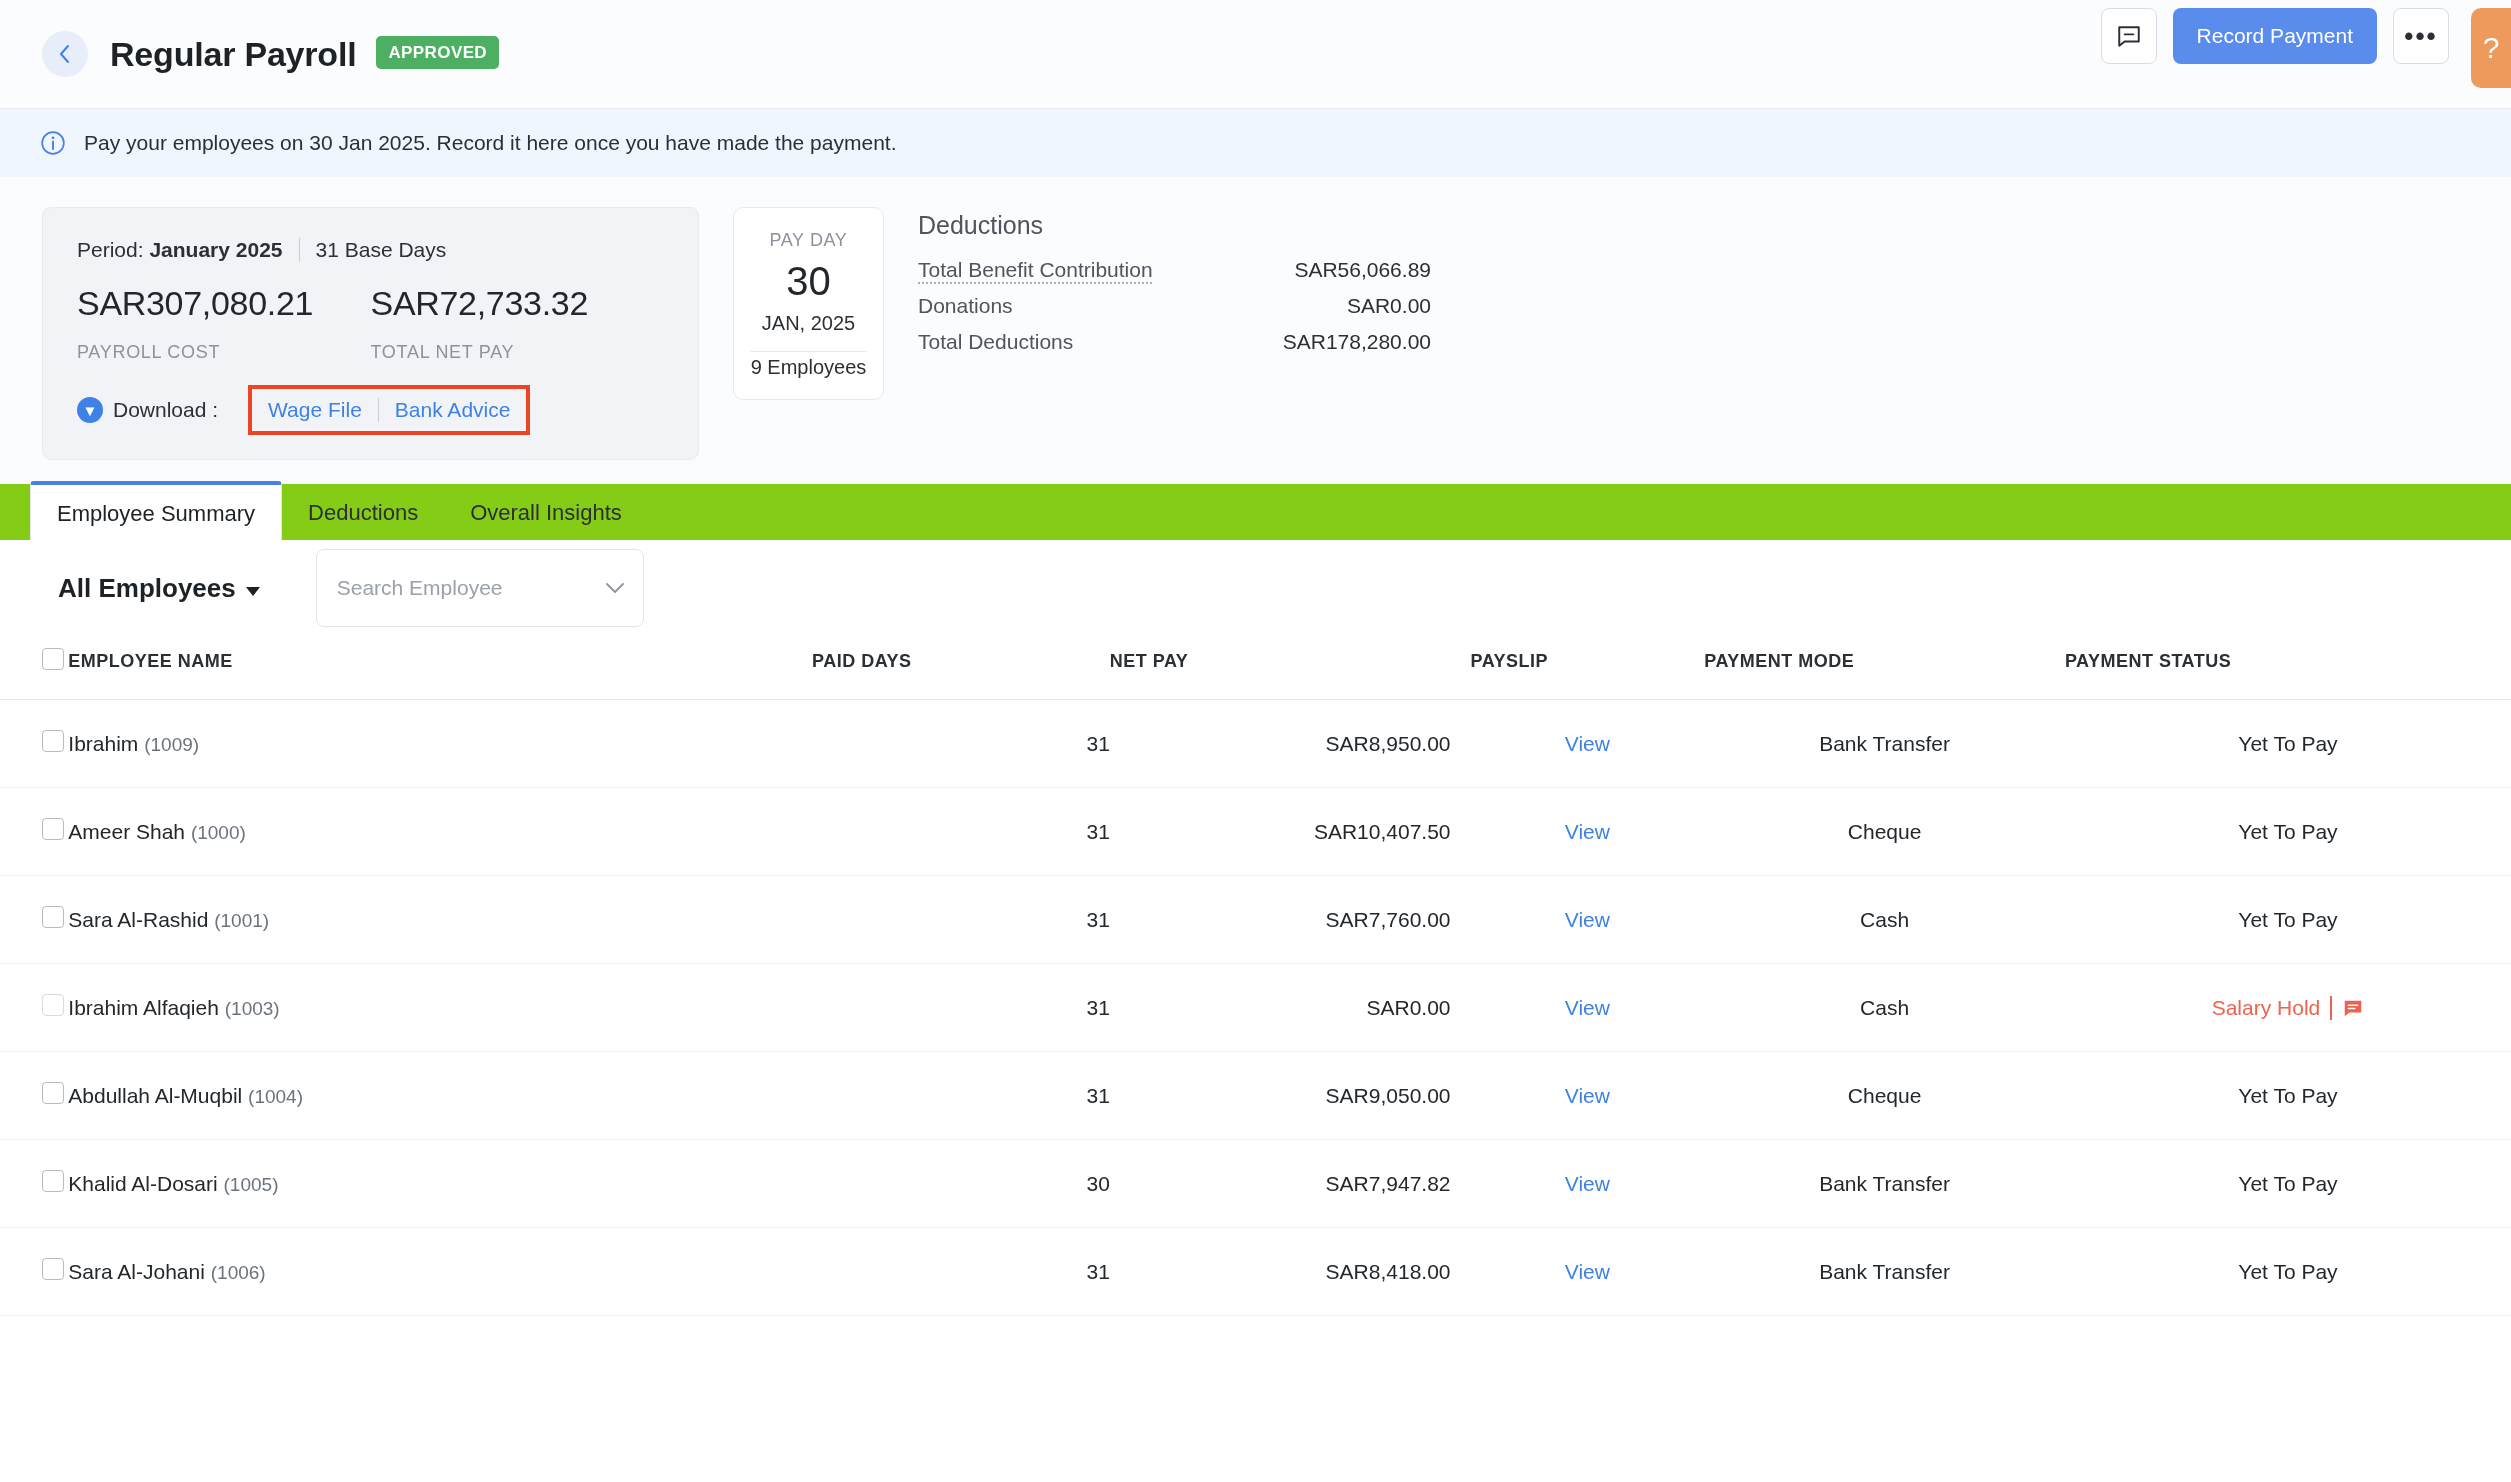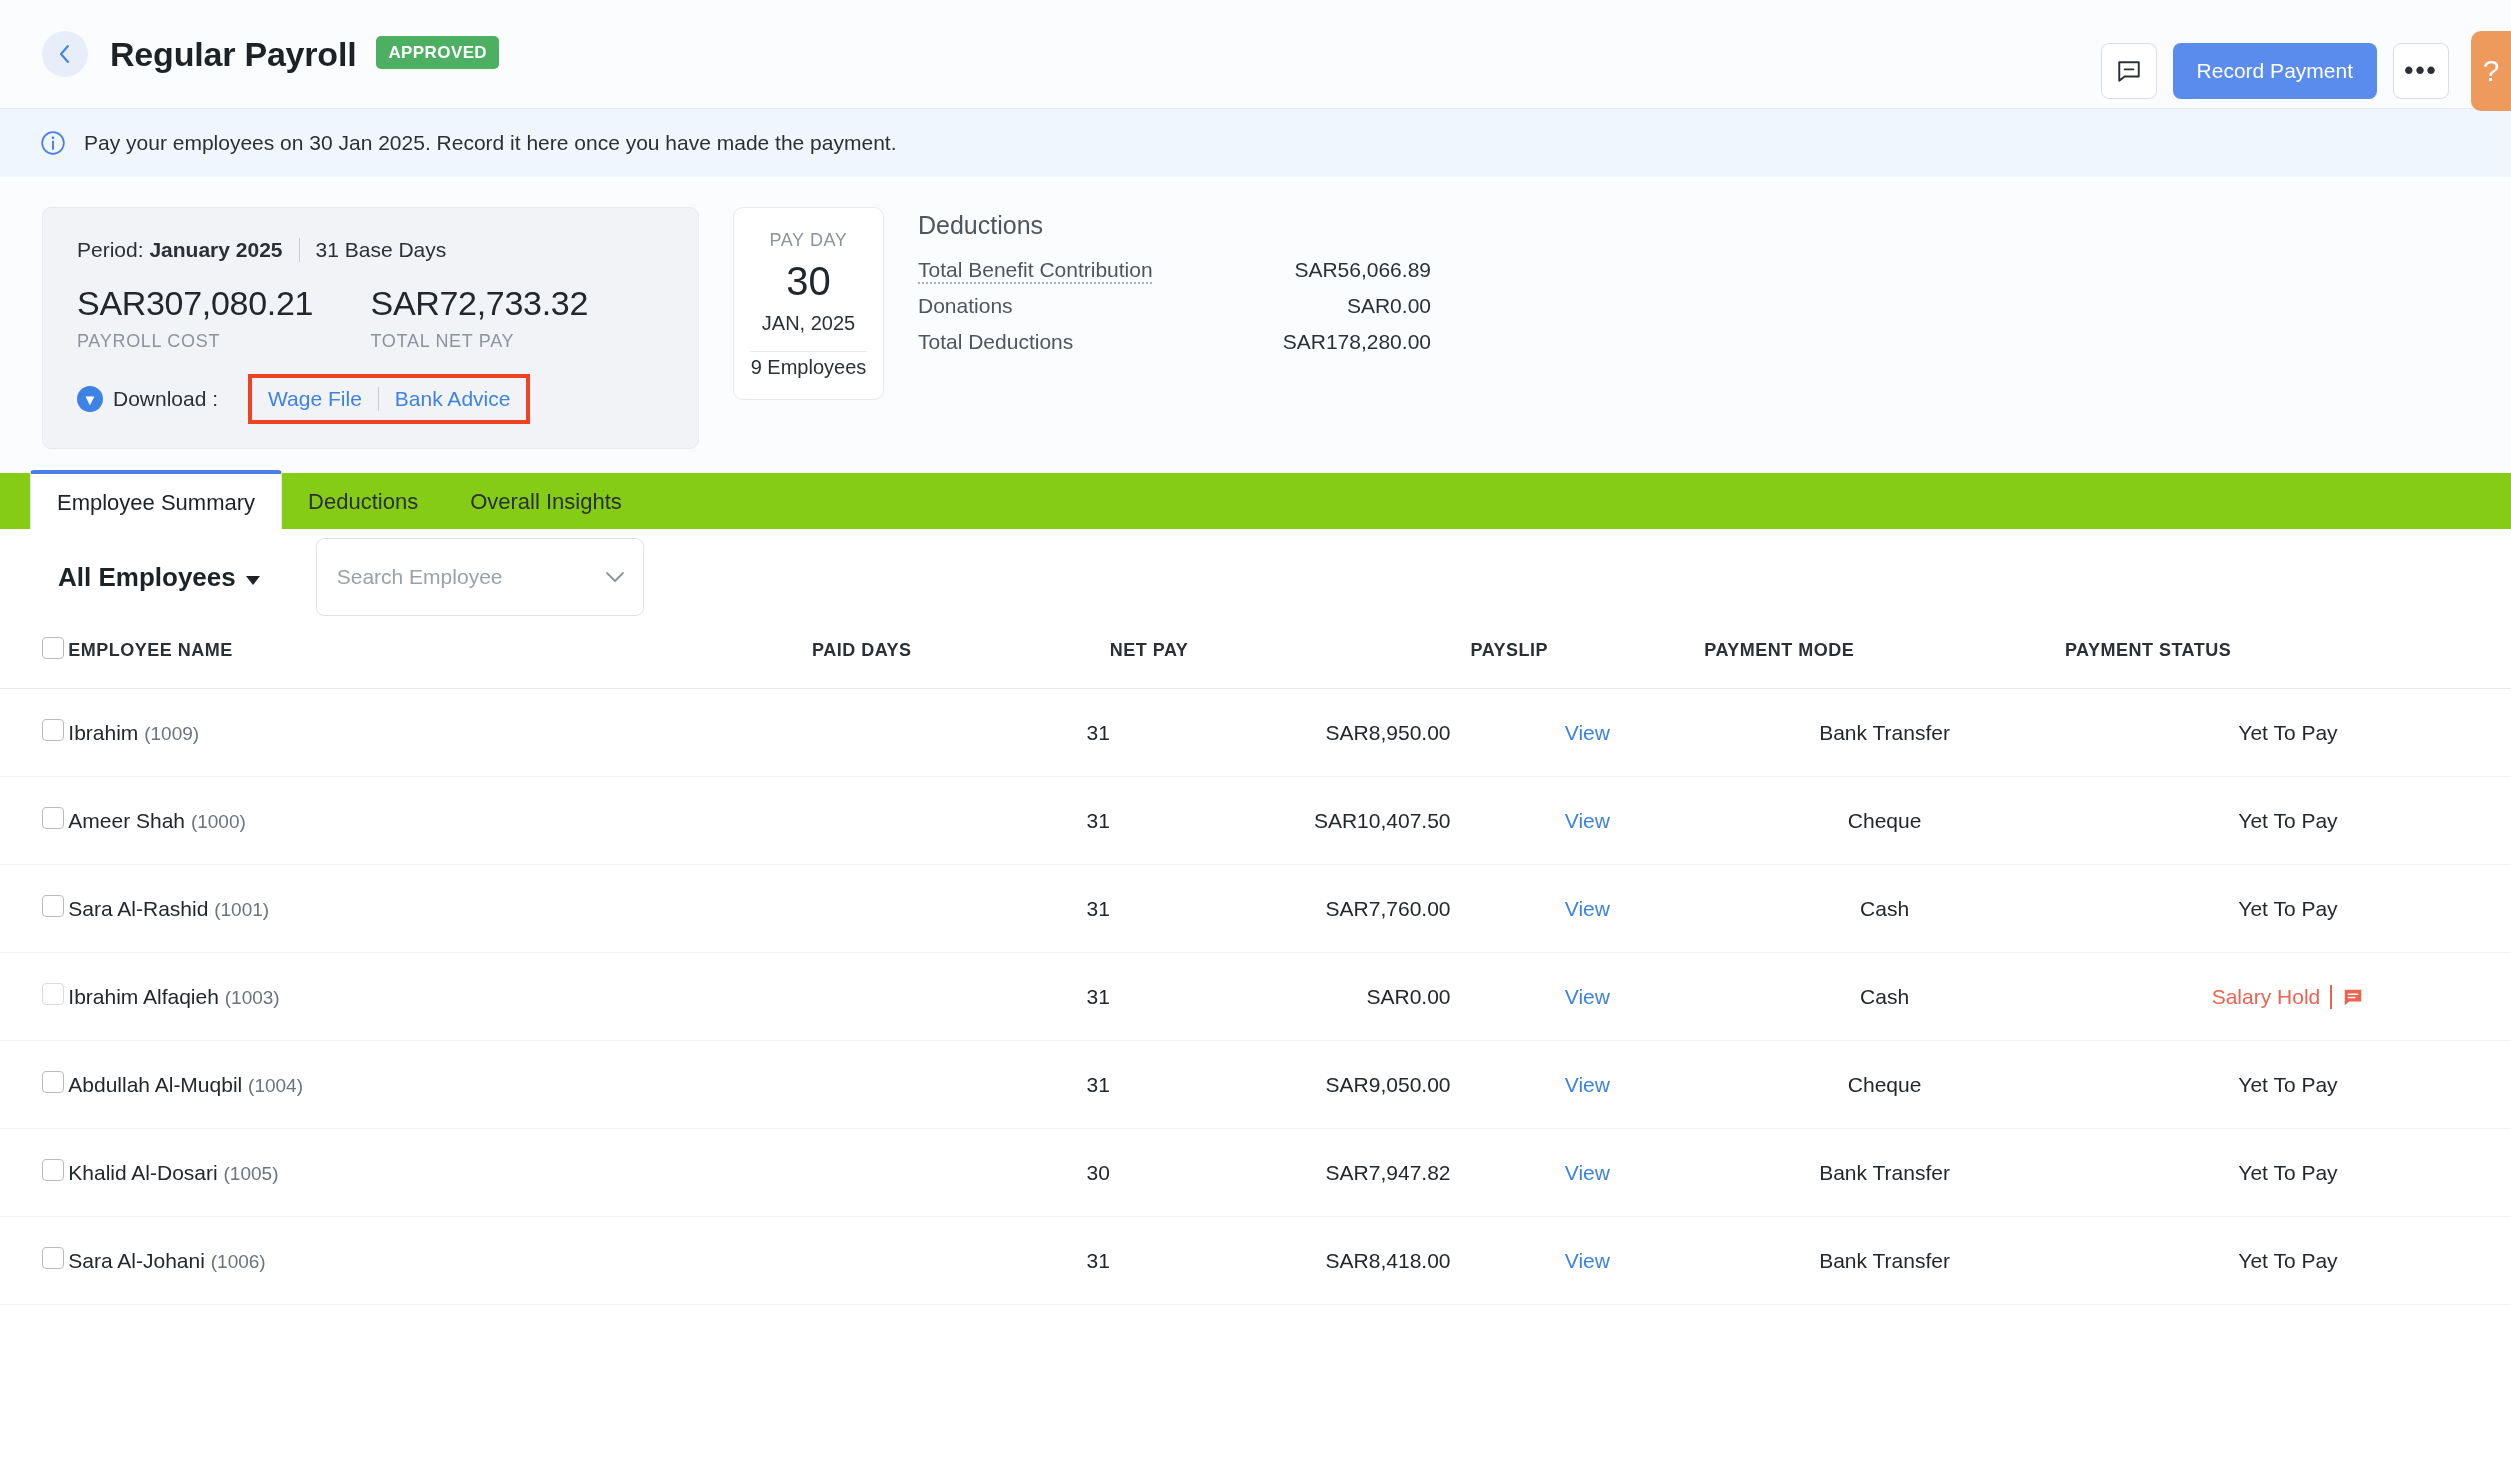--- a/index.html
+++ b/index.html
@@ -46,22 +46,22 @@
     font-weight: 700;
     letter-spacing: 0.4px;
     padding: 7px 12px 6px;
     border-radius: 5px;
     display: inline-block;
     position: relative;
     top: -2px;
   }
   .header-actions {
     position: absolute;
-    right: 0; top: 16px; height: 109px;
-    display: flex; align-items: center; gap: 16px;
+    right: 0; top: 8px; height: 109px;
+    display: flex; gap: 16px;
   }
   .icon-btn {
     width: 56px; height: 56px;
     border: 1px solid #d9dde3;
     border-radius: 8px;
     background: #fff;
     display: flex; align-items: center; justify-content: center;
     cursor: pointer;
   }
   .primary-btn {
@@ -120,21 +120,21 @@
     border: 1px solid #e7eaef;
     border-radius: 9px;
     padding: 30px 34px 24px 34px;
   }
   .period-line { font-size: 21px; color: #2b3035; display: flex; align-items: center; gap: 16px;}
   .period-line b { font-weight: 700; }
   .vsep { width:1px; height: 24px; background: #c9ced6; display:inline-block; }
   .amounts { display: flex; margin-top: 22px; }
   .amt-block { width: 318px; }
   .amt-val { font-size: 34px; color: #22272c; letter-spacing: -0.3px;}
-  .amt-lbl { font-size: 18px; color: #8c939c; letter-spacing: 0.7px; margin-top: 8px;}
+  .amt-lbl { font-size: 18px; color: #8c939c; letter-spacing: 0.7px; margin-top: 19px;}
   .download-row {
     margin-top: 22px;
     display: flex; align-items: center; gap: 10px;
     font-size: 21px; color: #2b3035;
     position: relative;
   }
   .dl-icon {
     width: 26px; height: 26px; border-radius: 50%;
     background: #3d82e4; color: #fff;
     display:flex; align-items:center; justify-content:center;

